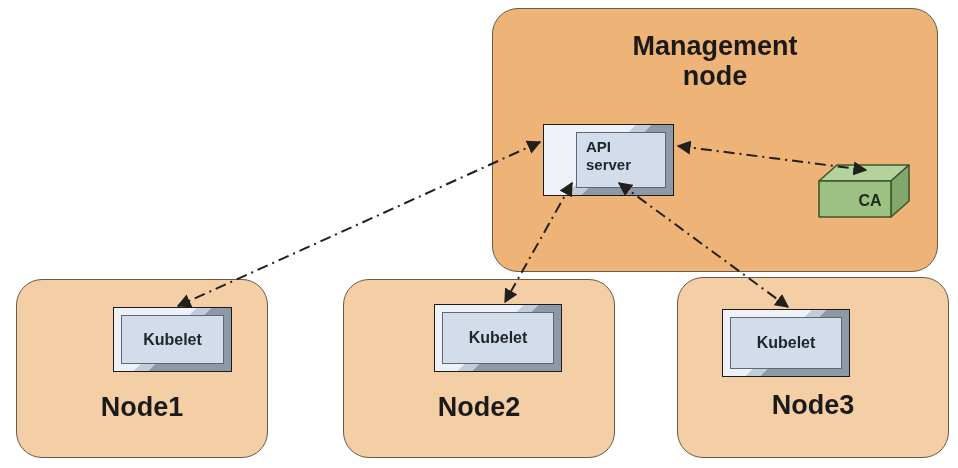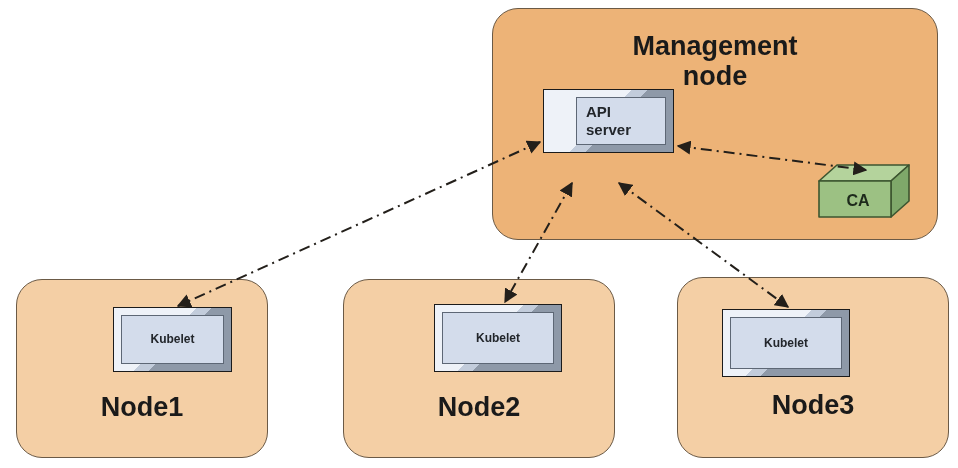--- a/index.html
+++ b/index.html
@@ -76,41 +76,41 @@
     box-sizing: border-box;
     border: 1px solid #5d6775;
     background: #d3dceb;
     display: flex;
     align-items: center;
     justify-content: center;
     z-index: 2;
   }
   .bevel-label {
     color: #22262b;
-    font-size: 12px;
+    font-size: 16px;
     font-weight: 700;
     line-height: 1.2;
     text-align: left;
     white-space: pre-line;
   }
   .bevel-label-api {
     font-size: 15px;
     text-align: left;
     align-self: flex-start;
     padding: 5px 0 0 9px;
     width: 100%;
   }
   
   .cube {
     position: absolute;
   }
   .cube svg { display: block; }
   .cube-label {
     position: absolute;
-    left: 4px;
+    left: 16px;
     top: 28px;
     width: 72px;
     text-align: center;
     color: #1d2a1b;
     font-size: 16px;
     font-weight: 700;
     pointer-events: none;
   }
   
   #connectors {
@@ -121,26 +121,26 @@
     height: 468px;
     pointer-events: none;
     z-index: 5;
   }
 </style>
 </head>
 <body>
 
 <div id="diagram-root">
 
-  <div class="zone zone-mgmt" style="left:492px; top:8px; width:446px; height:232px;">
+  <div class="zone zone-mgmt" style="left:492px; top:8px; width:446px; height:264px;">
     <div class="zone-title zone-title-mgmt">Management
 node</div>
   </div>
 
-  <div class="bevel" style="left:543px; top:89px; width:131px; height:64px;padding-left:32px;">
+  <div class="bevel" style="left:543px; top:124px; width:131px; height:72px;padding-left:32px;">
     <div class="bevel-inner">
       <div class="bevel-label bevel-label-api">API
 server</div>
     </div>
   </div>
 
   <div class="cube" style="left:818px; top:164px; width:92px; height:54px;">
     <svg width="92" height="54" viewBox="0 0 92 54">
       <polygon points="1,17 19,1 91,1 73,17" fill="#b4d39c" stroke="#3d5530" stroke-width="1.6" stroke-linejoin="round"></polygon>
       <polygon points="73,17 91,1 91,37 73,53" fill="#7fa86a" stroke="#3d5530" stroke-width="1.6" stroke-linejoin="round"></polygon>

